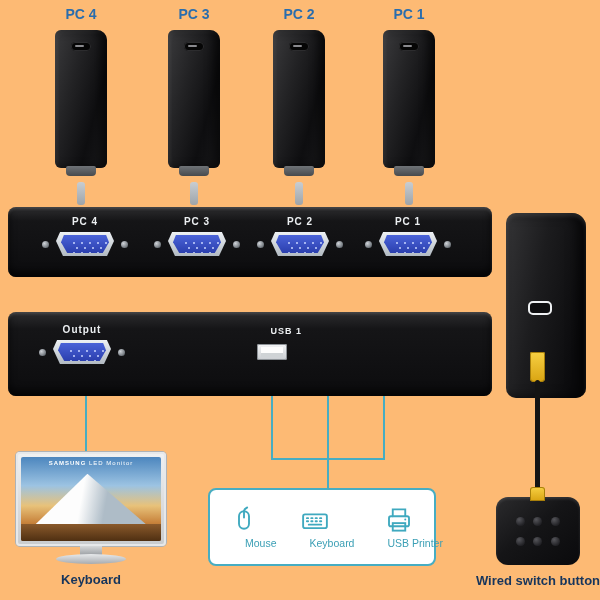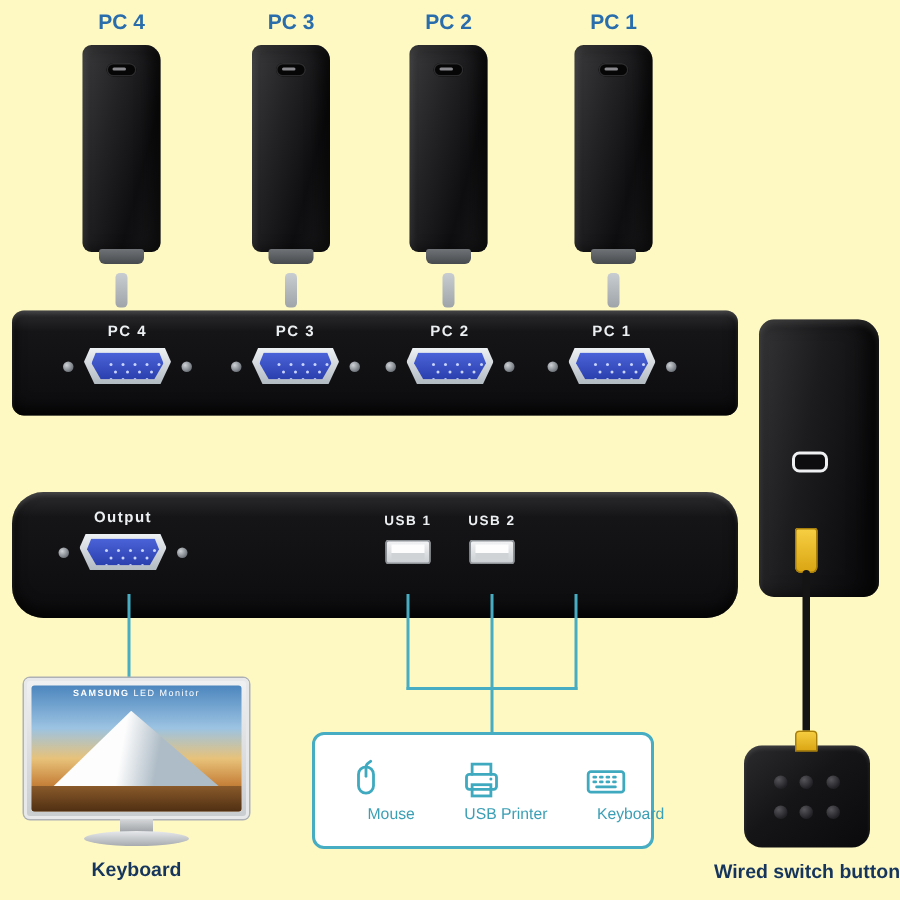--- a/index.html
+++ b/index.html
@@ -4,57 +4,57 @@
 <style>
   :root{
     --teal:#47adc2;
     --teal-text:#3b9fb5;
     --label-blue:#2a6dad;
     --navy:#16355c;
     --yellow:#f2c11e;
   }
   *{margin:0;padding:0;box-sizing:border-box;}
   body{background:#fff;font-family:"Liberation Sans", sans-serif;}
-  .canvas{position:relative;width:600px;height:600px;background:#fef9c3;overflow:hidden;}
+  .canvas{position:relative;width:600px;height:600px;background:#fdba74;overflow:hidden;}
 
   
   .pc-label{position:absolute;width:80px;text-align:center;top:6px;
     font-size:14px;font-weight:bold;color:var(--label-blue);}
   .tower{position:absolute;top:30px;width:52px;height:138px;border-radius:6px 10px 6px 6px;
     background:linear-gradient(105deg,#3a3a3c 0%,#232325 35%,#0e0e10 70%,#1a1a1c 100%);
     box-shadow:inset -6px 0 10px rgba(0,0,0,.6), inset 2px 2px 4px rgba(255,255,255,.08);}
   .vent{position:absolute;top:12px;left:50%;transform:translateX(-50%);width:20px;height:9px;
     border-radius:5px;background:#060606;box-shadow:inset 0 0 0 1px #2c2c2e;}
   .vent::after{content:"";position:absolute;left:4px;top:3px;width:9px;height:2px;background:#8a8a8e;border-radius:1px;}
   .foot{position:absolute;bottom:-8px;left:50%;transform:translateX(-50%);width:30px;height:10px;
     background:linear-gradient(#6f7377,#474a4d);border-radius:2px 2px 4px 4px;}
   .drop{position:absolute;top:182px;width:8px;height:23px;border-radius:3px;
     background:linear-gradient(#c8cdd1,#9ea4a9);}
 
   
   .panel{position:absolute;left:8px;width:484px;border-radius:8px;
     background:linear-gradient(180deg,#2d2d2f 0%,#151517 20%,#0c0c0e 100%);
     box-shadow:inset 0 2px 3px rgba(255,255,255,.14), inset 0 -5px 9px rgba(0,0,0,.75);}
   .back-panel{top:207px;height:70px;}
-  .front-panel{top:328px;height:84px;border-radius:21px;}
+  .front-panel{top:312px;height:84px;}
   .port-group{position:absolute;width:88px;text-align:center;}
   .port-label{font-size:10px;font-weight:bold;letter-spacing:1px;color:#eceff1;}
   .vga-row{display:flex;align-items:center;justify-content:center;gap:7px;margin-top:5px;}
   .screw{width:7px;height:7px;border-radius:50%;
     background:radial-gradient(circle at 35% 35%,#cfd3d8,#6d7379 72%);}
   .vga-shell{position:relative;width:58px;height:24px;
     background:linear-gradient(#eef1f4,#b2bac2);
     clip-path:polygon(7% 0,93% 0,100% 38%,88% 100%,12% 100%,0 38%);}
   .vga-inner{position:absolute;inset:3px 5px;background:linear-gradient(#4a63d8,#2b3fae);
     clip-path:polygon(6% 0,94% 0,100% 40%,87% 100%,13% 100%,0 40%);}
   .pins{position:absolute;left:12px;top:7px;width:2px;height:2px;border-radius:50%;background:#c9d4ff;
     box-shadow:8px 0 #c9d4ff,16px 0 #c9d4ff,24px 0 #c9d4ff,32px 0 #c9d4ff,
       3px 5px #c9d4ff,11px 5px #c9d4ff,19px 5px #c9d4ff,27px 5px #c9d4ff,
       0 10px #c9d4ff,8px 10px #c9d4ff,16px 10px #c9d4ff,24px 10px #c9d4ff,32px 10px #c9d4ff;}
-  .usb-group{position:absolute;width:60px;text-align:center;}
+  .usb-group{position:absolute;width:60px;text-align:right;}
   .usb-label{font-size:9px;font-weight:bold;letter-spacing:1px;color:#eceff1;}
   .usb-shell{position:relative;margin:8px auto 0;width:30px;height:16px;border-radius:2px;
     background:linear-gradient(#f4f5f6,#c9cdd1);box-shadow:inset 0 0 0 1px #8d9297;}
   .usb-inner{position:absolute;inset:3px 4px;background:linear-gradient(#fdfdfd 55%,#cfd3d6 55%);}
 
   
   .side-device{position:absolute;left:506px;top:213px;width:80px;height:185px;border-radius:10px 14px 10px 10px;
     background:linear-gradient(100deg,#343436 0%,#1c1c1e 40%,#0b0b0d 85%);
     box-shadow:inset 0 3px 4px rgba(255,255,255,.12), inset -8px 0 12px rgba(0,0,0,.65);}
   .side-port{position:absolute;left:22px;top:88px;width:24px;height:14px;border:2px solid #eef0f2;
@@ -198,26 +198,20 @@
           </span>
         <span class="screw"></span>
       </div>
     </div>
     <div class="usb-group" style="left:234px;top:14px">
       <div class="usb-label">USB 1</div>
       <div class="usb-shell">
           <div class="usb-inner"></div>
         </div>
     </div>
-    <div class="usb-group" style="left:290px;top:14px">
-      <div class="usb-label">USB 2</div>
-      <div class="usb-shell">
-          <div class="usb-inner"></div>
-        </div>
-    </div>
   </div>
 
   <div class="side-device">
     <div class="side-port"></div>
   </div>
   <div class="plug"></div>
   <div class="cable"></div>
   <div class="switch-button">
     <div class="dots">
       <span class="dot"></span>
@@ -256,29 +250,29 @@
     <div class="periph-item">
       <svg width="30" height="30" viewBox="0 0 24 24" fill="none" stroke="#3fa9bf" stroke-width="1.5" stroke-linecap="round">
         <path d="M12 5 c0-2 1.5-2 2.5-3"></path>
         <rect x="8" y="5" width="8" height="14" rx="4"></rect>
         <line x1="12" y1="5" x2="12" y2="10"></line>
       </svg>
       <div class="periph-label">Mouse</div>
     </div>
     <div class="periph-item">
       <svg width="30" height="30" viewBox="0 0 24 24" fill="none" stroke="#3fa9bf" stroke-width="1.5" stroke-linecap="round">
+        <rect x="2.5" y="7.5" width="19" height="11" rx="1.5"></rect>
+        <path d="M5.5 10.5h1 M9 10.5h1 M12.5 10.5h1 M16 10.5h1 M5.5 13h1 M9 13h1 M12.5 13h1 M16 13h1 M7 15.7h10"></path>
+      </svg>
+      <div class="periph-label">Keyboard</div>
+    </div>
+    <div class="periph-item">
+      <svg width="30" height="30" viewBox="0 0 24 24" fill="none" stroke="#3fa9bf" stroke-width="1.5" stroke-linecap="round">
         <path d="M7 9V3.5h10V9"></path>
         <rect x="4" y="9" width="16" height="8" rx="1.5"></rect>
         <rect x="7" y="14.5" width="10" height="6"></rect>
         <circle cx="17" cy="11.5" r="0.8" fill="#3fa9bf" stroke="none"></circle>
       </svg>
       <div class="periph-label">USB Printer</div>
     </div>
-    <div class="periph-item">
-      <svg width="30" height="30" viewBox="0 0 24 24" fill="none" stroke="#3fa9bf" stroke-width="1.5" stroke-linecap="round">
-        <rect x="2.5" y="7.5" width="19" height="11" rx="1.5"></rect>
-        <path d="M5.5 10.5h1 M9 10.5h1 M12.5 10.5h1 M16 10.5h1 M5.5 13h1 M9 13h1 M12.5 13h1 M16 13h1 M7 15.7h10"></path>
-      </svg>
-      <div class="periph-label">Keyboard</div>
-    </div>
   </div>
 
 </div>
 
 </body></html>

